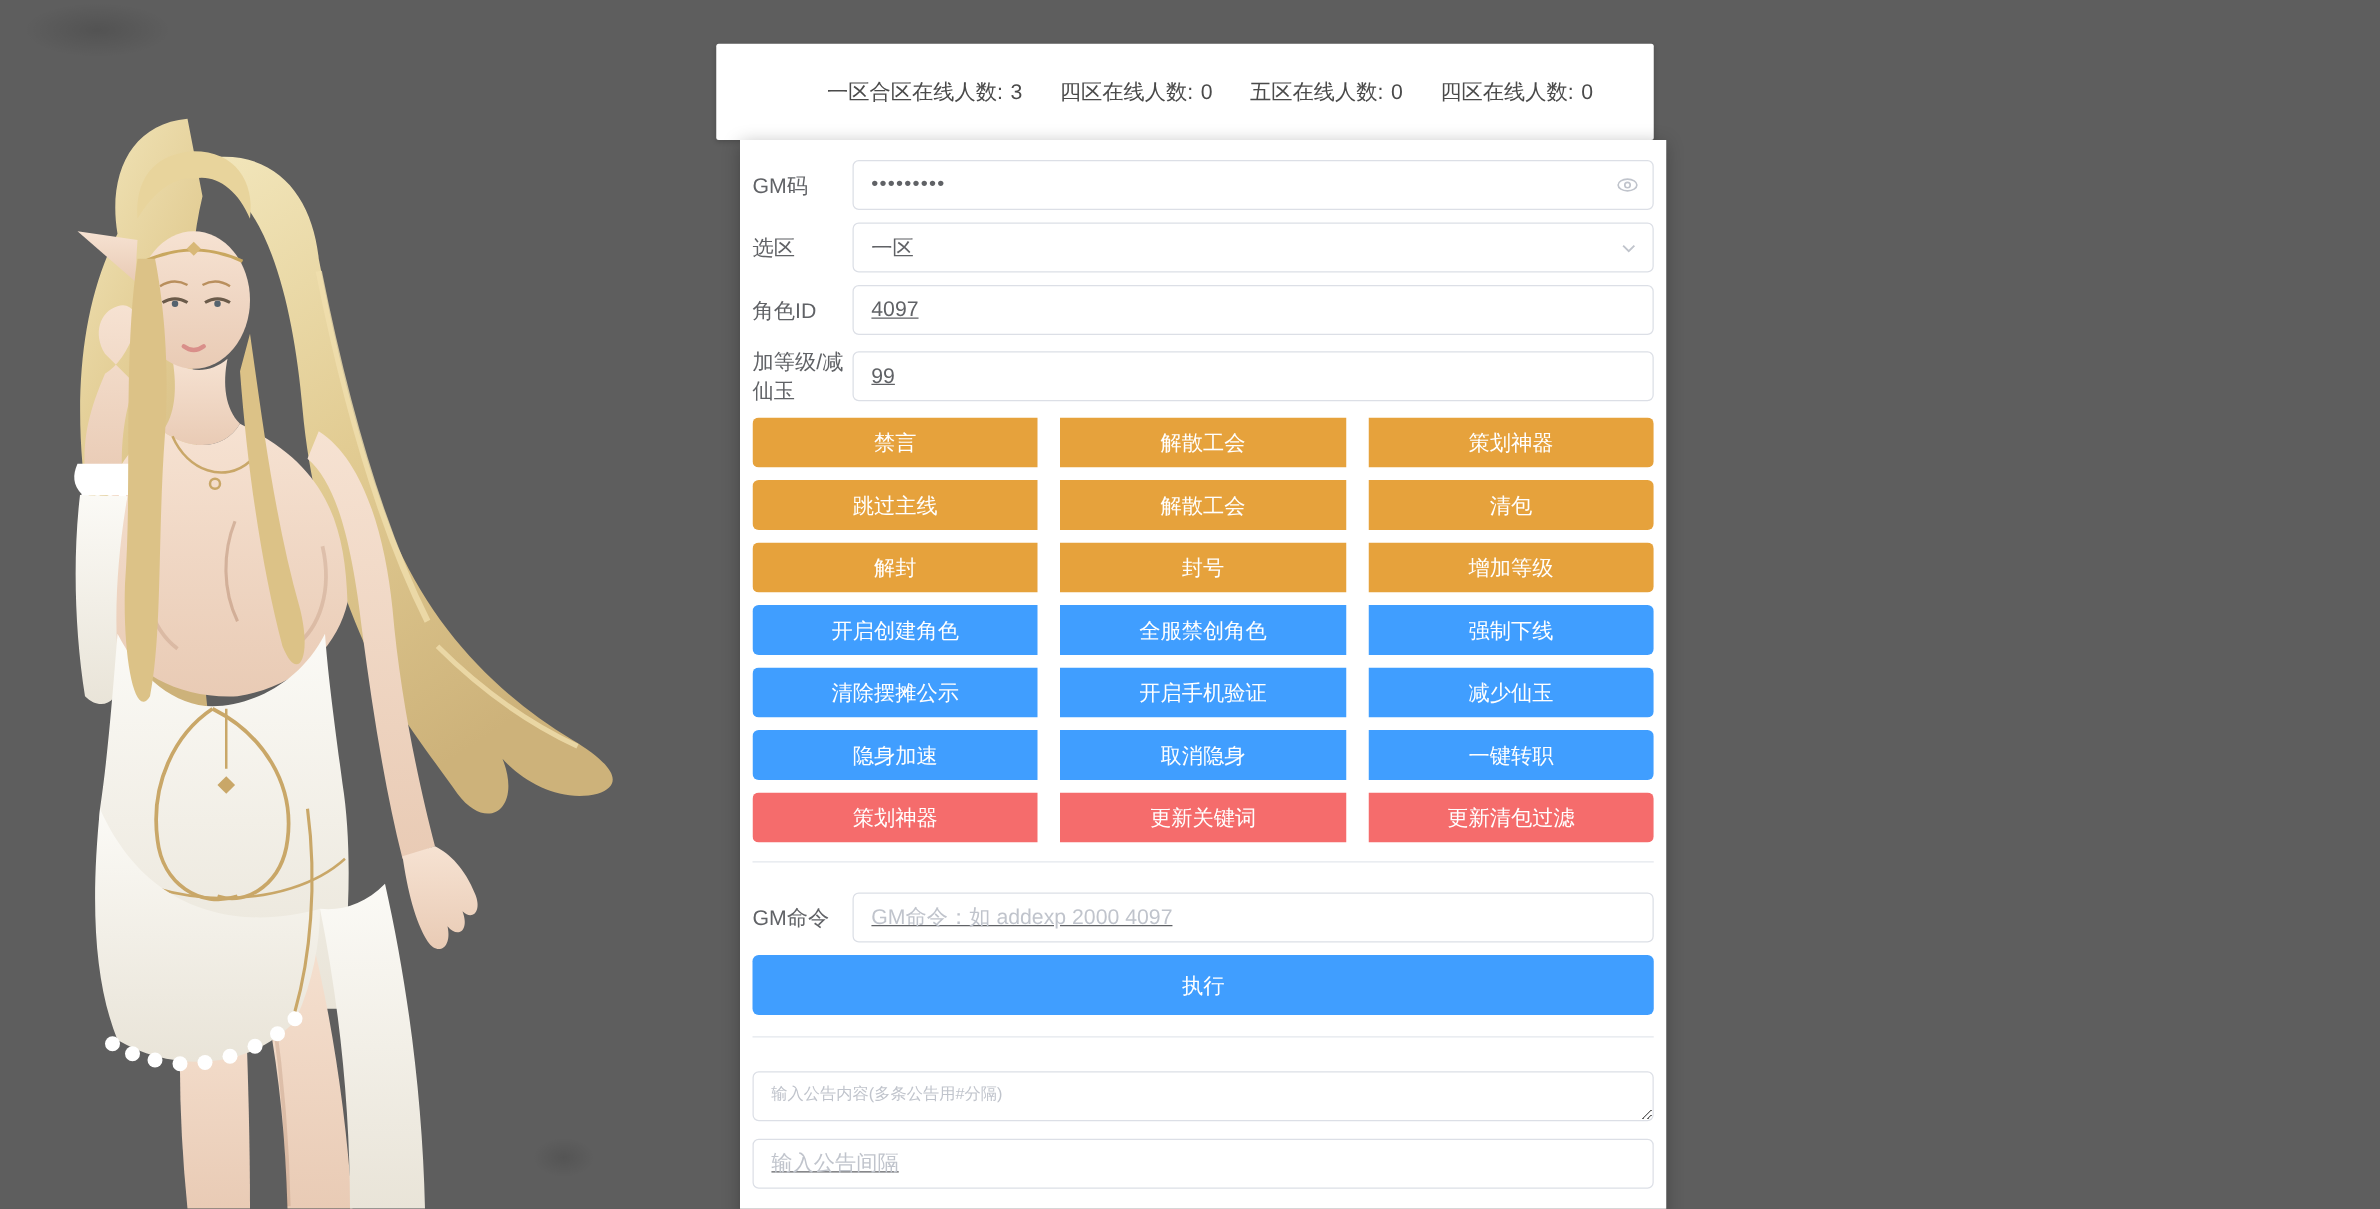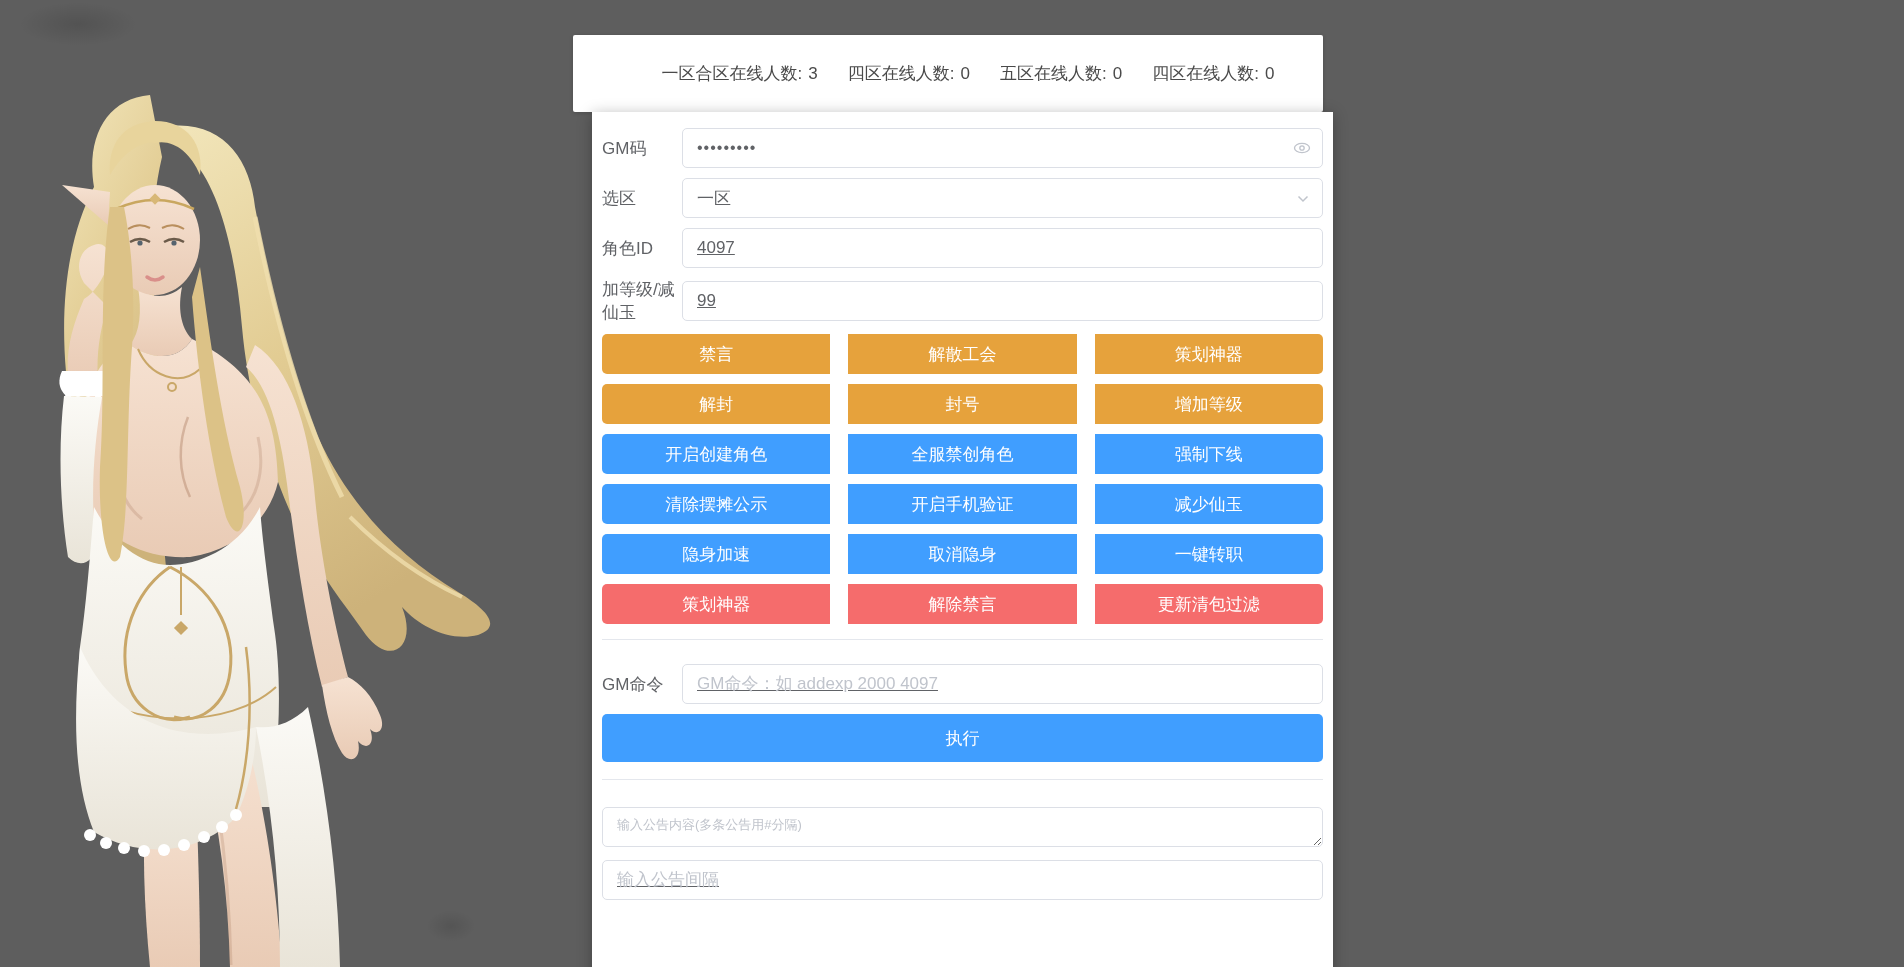--- a/index.html
+++ b/index.html
@@ -212,20 +212,25 @@
     <div class="form-label">加等级/减仙玉</div>
     <input class="boxed" type="text" value="99" style="">
   </div>
 
   <div class="btn-row">
     <button class="btn warning">禁言</button>
     <button class="btn warning">解散工会</button>
     <button class="btn warning">策划神器</button>
   </div>
   <div class="btn-row">
+    <button class="btn warning">跳过主线</button>
+    <button class="btn warning">解散工会</button>
+    <button class="btn warning">清包</button>
+  </div>
+  <div class="btn-row">
     <button class="btn warning">解封</button>
     <button class="btn warning">封号</button>
     <button class="btn warning">增加等级</button>
   </div>
   <div class="btn-row">
     <button class="btn primary">开启创建角色</button>
     <button class="btn primary">全服禁创角色</button>
     <button class="btn primary">强制下线</button>
   </div>
   <div class="btn-row">
@@ -233,21 +238,21 @@
     <button class="btn primary">开启手机验证</button>
     <button class="btn primary">减少仙玉</button>
   </div>
   <div class="btn-row">
     <button class="btn primary">隐身加速</button>
     <button class="btn primary">取消隐身</button>
     <button class="btn primary">一键转职</button>
   </div>
   <div class="btn-row">
     <button class="btn danger">策划神器</button>
-    <button class="btn danger">解除禁言</button>
+    <button class="btn danger">更新关键词</button>
     <button class="btn danger">更新清包过滤</button>
   </div>
 
   <div class="divider"></div>
 
   <div class="form-row">
     <div class="form-label">GM命令</div>
     <input class="boxed" type="text" placeholder="GM命令：如 addexp 2000 4097" style="">
   </div>
 

